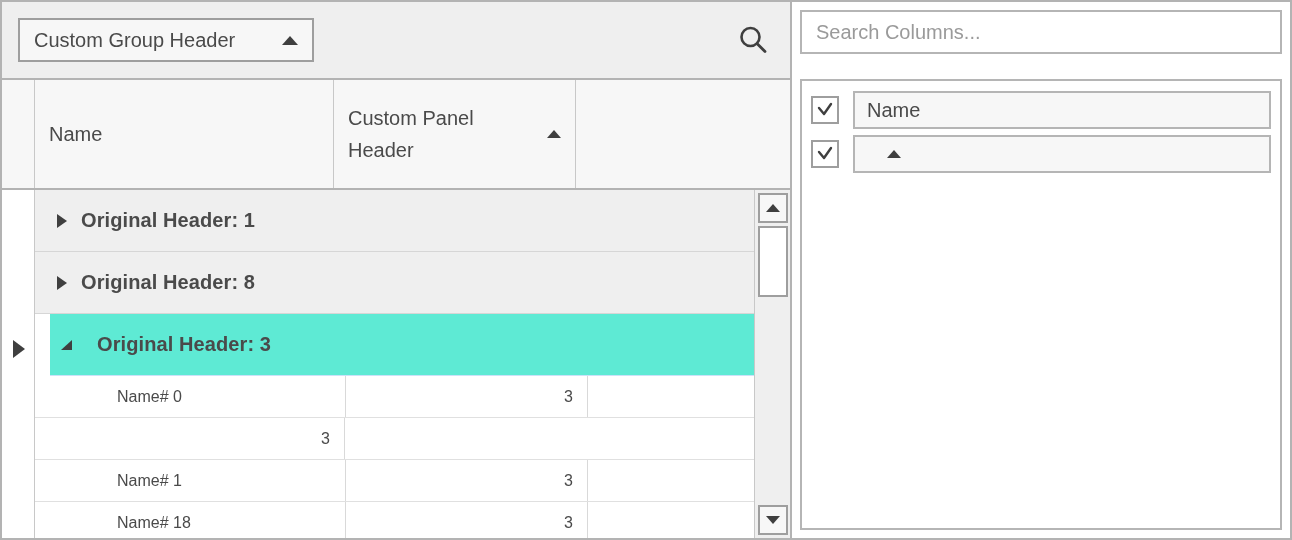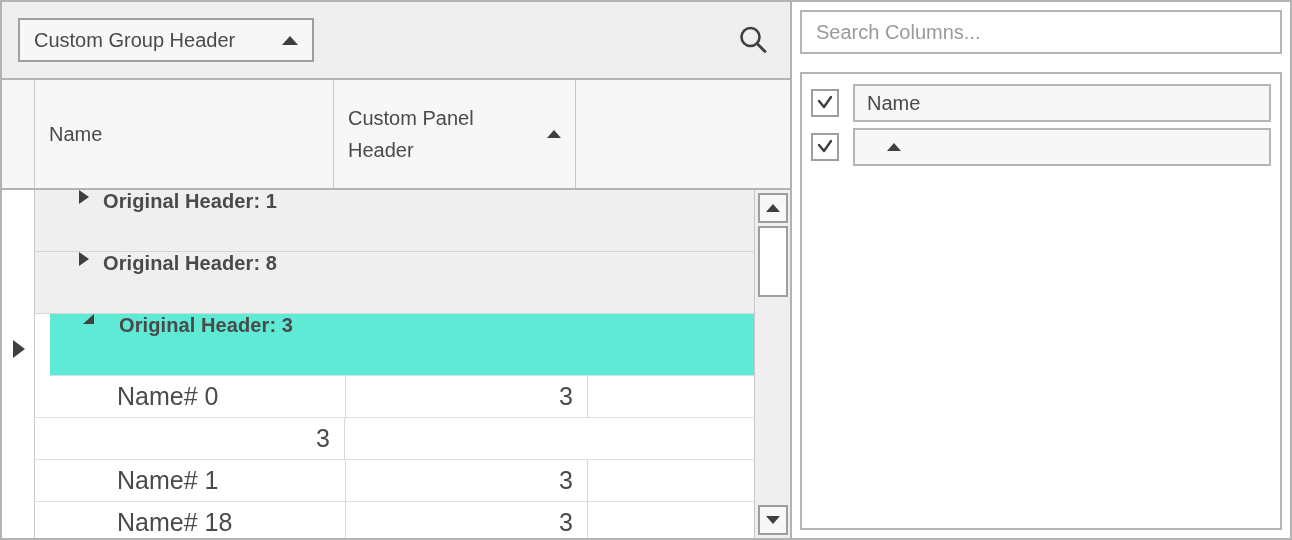--- a/index.html
+++ b/index.html
@@ -149,22 +149,22 @@
     flex: 1;
     background: #ffffff;
     overflow: hidden;
   }
 
   .group-row {
     height: 62px;
     background: #efefef;
     border-bottom: 1px solid #d6d6d6;
     display: flex;
-    align-items: flex-start;
-    padding-left: 44px;
+    align-items: center;
+    padding-left: 22px;
     cursor: pointer;
   }
   .group-row.selected { background: #5eead4; border-bottom-color: #cbe2f8; margin-left: 15px; }
   .group-expander-collapsed {
     width: 0; height: 0;
     border-top: 7px solid transparent;
     border-bottom: 7px solid transparent;
     border-left: 10px solid #3f3f3f;
     margin-right: 14px;
   }
@@ -200,21 +200,21 @@
   }
   .data-row .pad {
     width: 68px; min-width: 68px;
     border-right: 1px solid #ffffff;
   }
   .cell {
     border-right: 1px solid #d9d9d9;
     padding: 0 14px;
     display: flex;
     align-items: center;
-    font-size: 25px;
+    font-size: 16px;
     color: #4a4a4a;
   }
   .cell-name { width: 243px; min-width: 243px; }
   .cell-num {
     width: 242px; min-width: 242px;
     justify-content: flex-end;
   }
   .cell-blank { flex: 1; border-right: none; }
 
   
@@ -279,21 +279,21 @@
     flex-direction: column;
   }
   .chooser-search {
     height: 44px;
     min-height: 44px;
     background: #ffffff;
     border: 2px solid #b5b5b5;
     display: flex;
     align-items: center;
     padding: 0 12px;
-    margin-bottom: 18px;
+    margin-bottom: 25px;
   }
   .chooser-search input {
     border: none;
     outline: none;
     width: 100%;
     font-size: 20px;
     color: #4a4a4a;
     font-family: "Liberation Sans", sans-serif;
     background: transparent;
   }

